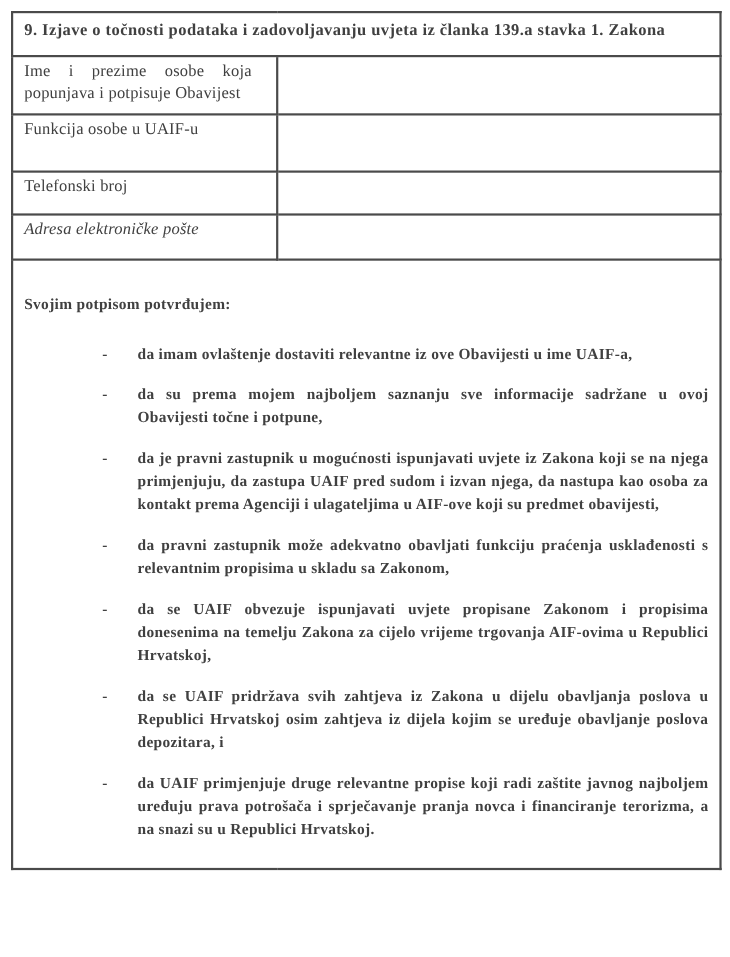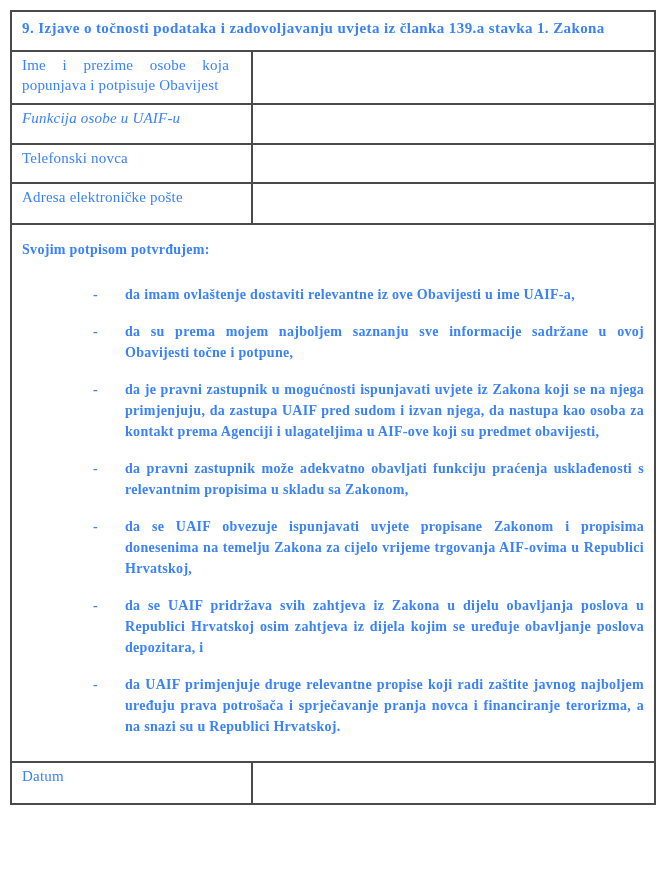--- a/index.html
+++ b/index.html
@@ -6,21 +6,21 @@
     margin: 0;
     padding: 0;
     background: #ffffff;
   }
   .page {
     position: relative;
     width: 664px;
     height: 870px;
     background: #ffffff;
     font-family: "Liberation Serif", "DejaVu Serif", serif;
-    color: #3b82f6;
+    color: #404040;
     overflow: hidden;
   }
   table.form-table {
     position: absolute;
     left: 10px;
     top: 10px;
     width: 644px;
     border-collapse: collapse;
     table-layout: fixed;
   }
@@ -39,42 +39,42 @@
     font-weight: bold;
     font-size: 15px;
     letter-spacing: 0.4px;
     white-space: nowrap;
     overflow: hidden;
     padding-top: 7px;
     height: 40px;
     box-sizing: border-box;
   }
   tr.r1 td { height: 53px; box-sizing: border-box; }
-  tr.r2 td { height: 40px; box-sizing: border-box; font-style: italic; }
+  tr.r2 td { height: 52px; box-sizing: border-box; }
   tr.r3 td { height: 39px; box-sizing: border-box; }
-  tr.r4 td { height: 41px; box-sizing: border-box; }
+  tr.r4 td { height: 41px; box-sizing: border-box; font-style: italic; }
   tr.r-datum  td { height: 42px; box-sizing: border-box; }
   tr.r-potpis td { height: 56px; box-sizing: border-box; }
 
   td.label-cell.justify {
     text-align: justify;
     padding-right: 22px;
   }
   td.value-cell { }
 
   td.statement-cell {
     height: 536px;
     box-sizing: border-box;
     padding: 14px 10px 8px 10px;
     font-weight: bold;
     font-size: 14px;
     letter-spacing: 0.3px;
   }
   .statement-intro {
-    margin: 0 0 24px 0;
+    margin: 16px 0 24px 0;
     line-height: 21px;
     font-family: Liberation Serif, serif;
   }
   .bullets {
     margin-left: 71px;
   }
   .bullet {
     display: flex;
     margin: 0 0 16px 0;
   }
@@ -107,21 +107,21 @@
       <td class="label-cell justify">Ime i prezime osobe koja popunjava i potpisuje Obavijest</td>
       <td class="value-cell"></td>
     </tr>
 
     <tr class="r2">
       <td class="label-cell">Funkcija osobe u UAIF-u</td>
       <td class="value-cell"></td>
     </tr>
 
     <tr class="r3">
-      <td class="label-cell">Telefonski novca</td>
+      <td class="label-cell">Telefonski broj</td>
       <td class="value-cell"></td>
     </tr>
 
     <tr class="r4">
       <td class="label-cell">Adresa elektroničke pošte</td>
       <td class="value-cell"></td>
     </tr>
 
     <tr class="r-statement">
       <td colspan="2" class="statement-cell">
@@ -152,20 +152,16 @@
             <span class="btext">da se UAIF pridržava svih zahtjeva iz Zakona u dijelu obavljanja poslova u Republici Hrvatskoj osim zahtjeva iz dijela kojim se uređuje obavljanje poslova depozitara, i</span>
           </div>
           <div class="bullet">
             <span class="marker">-</span>
             <span class="btext">da UAIF primjenjuje druge relevantne propise koji radi zaštite javnog najboljem uređuju prava potrošača i sprječavanje pranja novca i financiranje terorizma, a na snazi su u Republici Hrvatskoj.</span>
           </div>
         </div>
       </td>
     </tr>
 
-    <tr class="r-datum">
-      <td class="label-cell">Datum</td>
-      <td class="value-cell"></td>
-    </tr>
 
   </tbody>
     </table>
 </div>
 
 </body></html>

